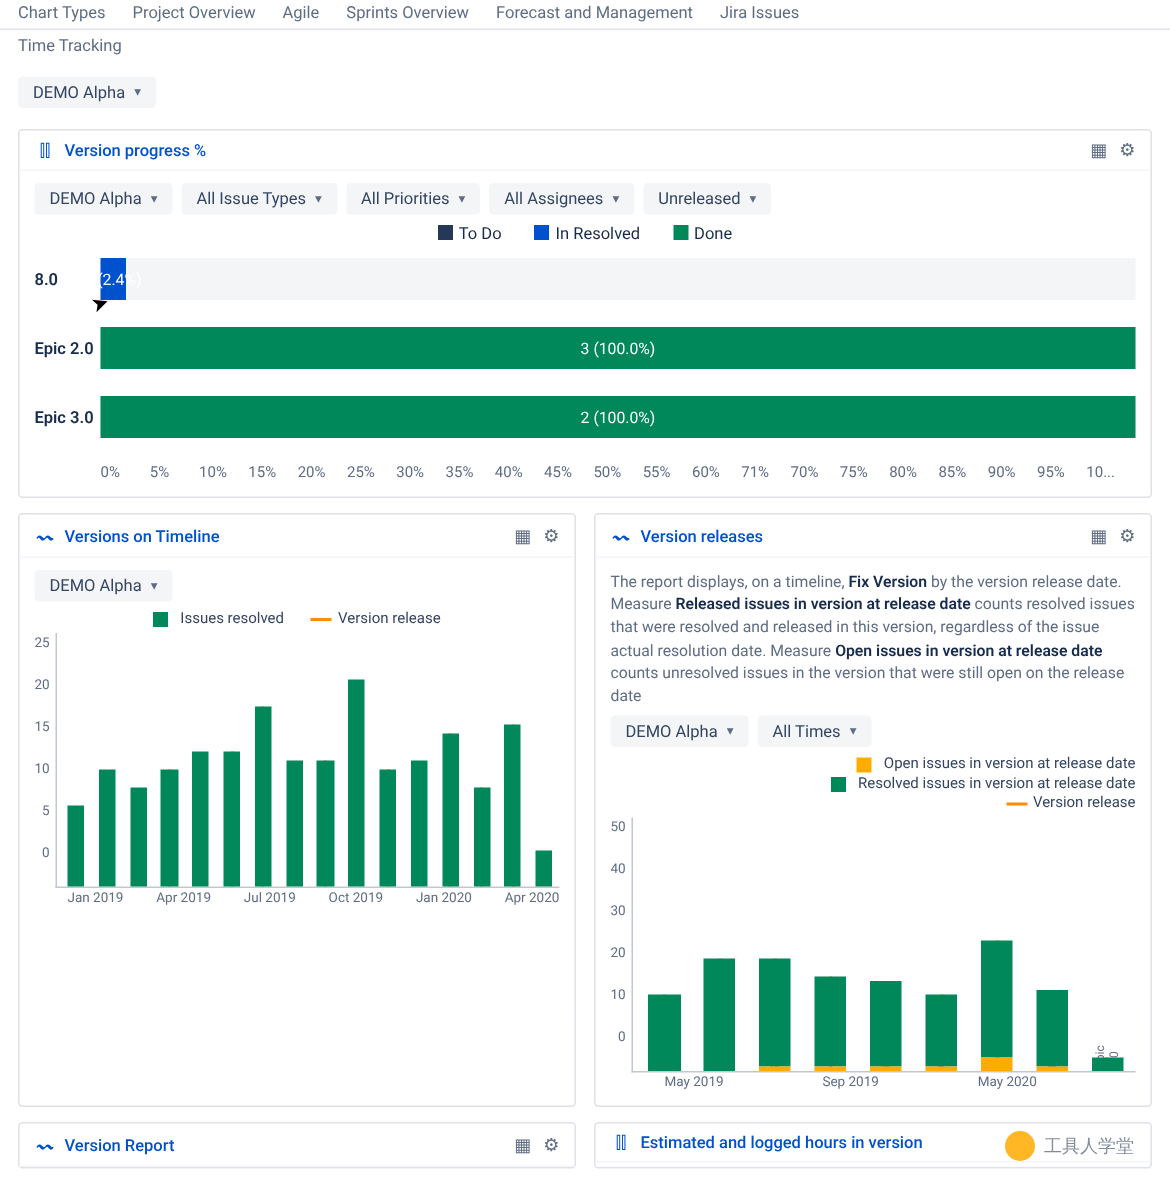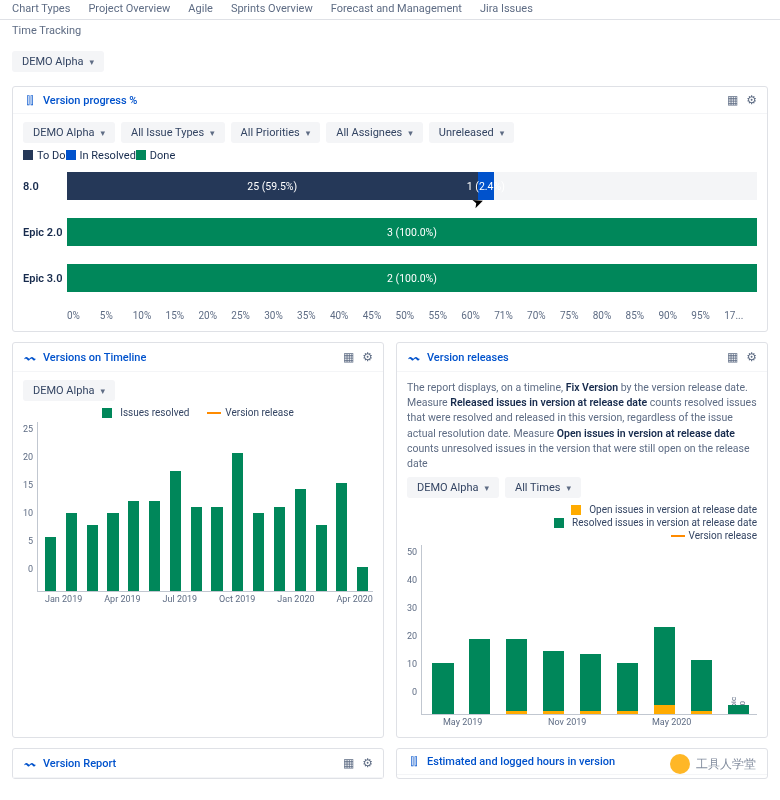--- a/index.html
+++ b/index.html
@@ -18,21 +18,21 @@
   .panel-title .ico { display:inline-block; width:14px; text-align:center; color:#0052cc;}
   .hdr-actions { display:flex; gap:8px; color:#5e6c84; }
   .hdr-actions span { cursor:pointer; font-size:12px; }
   .panel-body { padding: 8px 10px 10px; }
   .filter-row { display:flex; gap:6px; flex-wrap:wrap; margin-bottom:6px; }
   .desc { font-size:10.5px; color:#5e6c84; line-height:1.45; margin-bottom:6px; }
   .desc b { color:#172b4d; font-weight:600; }
 
   
   .vp-title { text-align:center; font-size:11px; font-weight:600; color:#172b4d; margin:4px 0 6px;}
-  .vp-legend { display:flex; margin-bottom:10px; font-size:11px;}
+  .vp-legend { display:flex; justify-content:center; gap:22px; margin-bottom:10px; font-size:11px;}
   .sw { display:inline-block; width:10px; height:10px; vertical-align:-1px; margin-right:4px; }
   .vp-row { display:flex; align-items:center; margin: 10px 0 18px; }
   .vp-label { width:44px; font-size:11px; font-weight:600; color:#172b4d; }
   .vp-bar { flex:1; height:28px; background:#f4f5f7; display:flex; }
   .vp-seg { height:100%; display:flex; align-items:center; justify-content:center; font-size:10.5px; color:#fff; white-space:nowrap; position:relative;}
   .cursor { position:absolute; font-size:14px; color:#000; top:22px; left:-6px; transform:rotate(-20deg);}
   .vp-axis { display:flex; margin-left:44px; font-size:10px; color:#5e6c84; }
   .vp-axis span { flex:1; text-align:left; }
 
   
@@ -93,21 +93,20 @@
       </div>
     <div class="vp-legend" id="vp-legend">
         <div><span class="sw" style="background: rgb(37, 56, 88);"></span><span>To Do</span></div>
         <div><span class="sw" style="background: rgb(0, 82, 204);"></span><span>In Resolved</span></div>
         <div><span class="sw" style="background: rgb(0, 135, 90);"></span><span>Done</span></div>
       </div>
     <div id="vp-bars">
         <div class="vp-row">
           <div class="vp-label">8.0</div>
           <div class="vp-bar">
-            <div class="vp-seg" style="width: 59.5%; background: rgb(37, 56, 88);">25 (59.5%)</div>
             <div class="vp-seg" style="width: 2.4%; background: rgb(0, 82, 204);">1 (2.4%)<span class="cursor">➤</span></div>
           </div>
         </div>
         <div class="vp-row">
           <div class="vp-label">Epic 2.0</div>
           <div class="vp-bar">
             <div class="vp-seg" style="width: 100%; background: rgb(0, 135, 90);">3 (100.0%)</div>
           </div>
         </div>
         <div class="vp-row">
@@ -131,21 +130,21 @@
         <span>50%</span>
         <span>55%</span>
         <span>60%</span>
         <span>71%</span>
         <span>70%</span>
         <span>75%</span>
         <span>80%</span>
         <span>85%</span>
         <span>90%</span>
         <span>95%</span>
-        <span>17...</span>
+        <span>10...</span>
       </div>
   </div>
 </div>
 
 <div class="two-col">
 
   <div class="panel">
     <div class="panel-hdr">
       <div class="panel-title">
         <span class="ico">〰</span>
@@ -378,21 +377,21 @@
               <div style="display: flex; flex-direction: column-reverse; width: 66%; z-index: 1;">
                 <div style="height: 9px; background: rgb(0, 135, 90);"></div>
               </div>
             </div>
           </div>
       </div>
       <div class="col-x" id="rel-x" style="margin-left:36px;">
           <span>May 2019</span>
           <span></span>
           <span></span>
-          <span>Nov 2019</span>
+          <span>Sep 2019</span>
           <span></span>
           <span></span>
           <span>May 2020</span>
           <span></span>
           <span></span>
         </div>
     </div>
   </div>
 </div>
 

